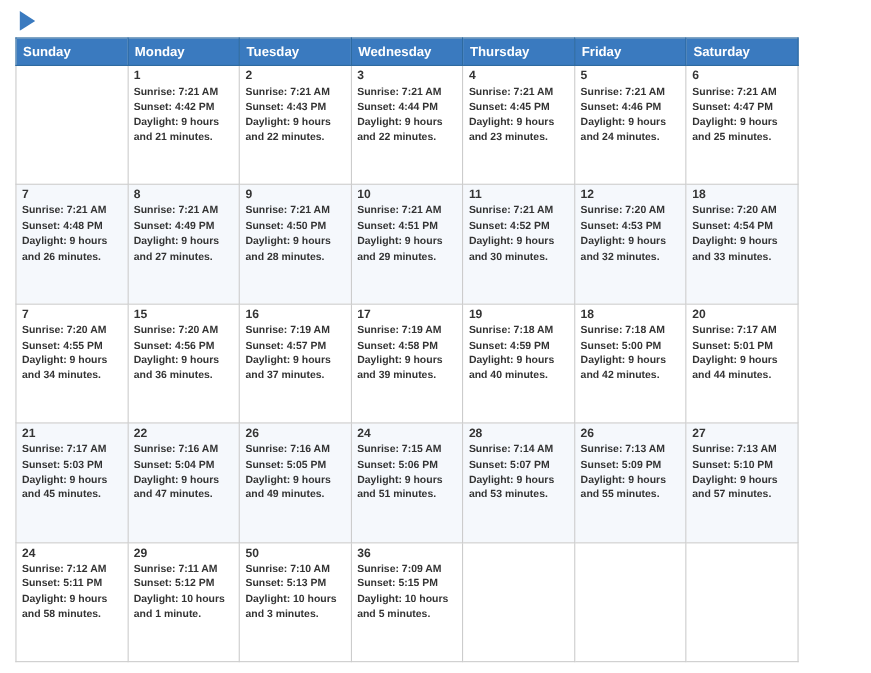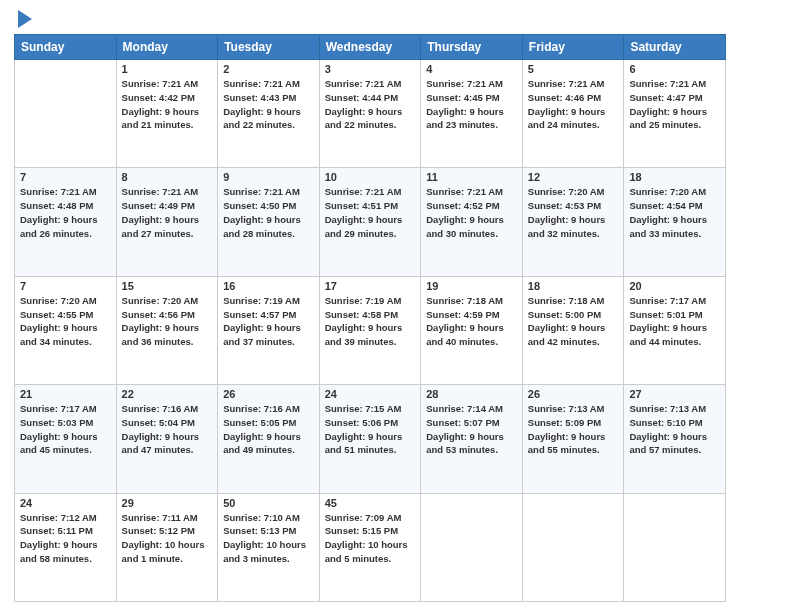--- a/index.html
+++ b/index.html
@@ -350,21 +350,21 @@
 and 1 minute.</div>
           </td>
           <td>
             <span class="day-number">50</span>
             <div class="day-info" style="white-space: pre-line;">Sunrise: 7:10 AM
 Sunset: 5:13 PM
 Daylight: 10 hours
 and 3 minutes.</div>
           </td>
           <td>
-            <span class="day-number">45</span>
+            <span class="day-number">36</span>
             <div class="day-info" style="white-space: pre-line;">Sunrise: 7:09 AM
 Sunset: 5:15 PM
 Daylight: 10 hours
 and 5 minutes.</div>
           </td>
           <td class="empty-cell"></td>
           <td class="empty-cell"></td>
           <td class="empty-cell"></td>
         </tr>
       </tbody>

